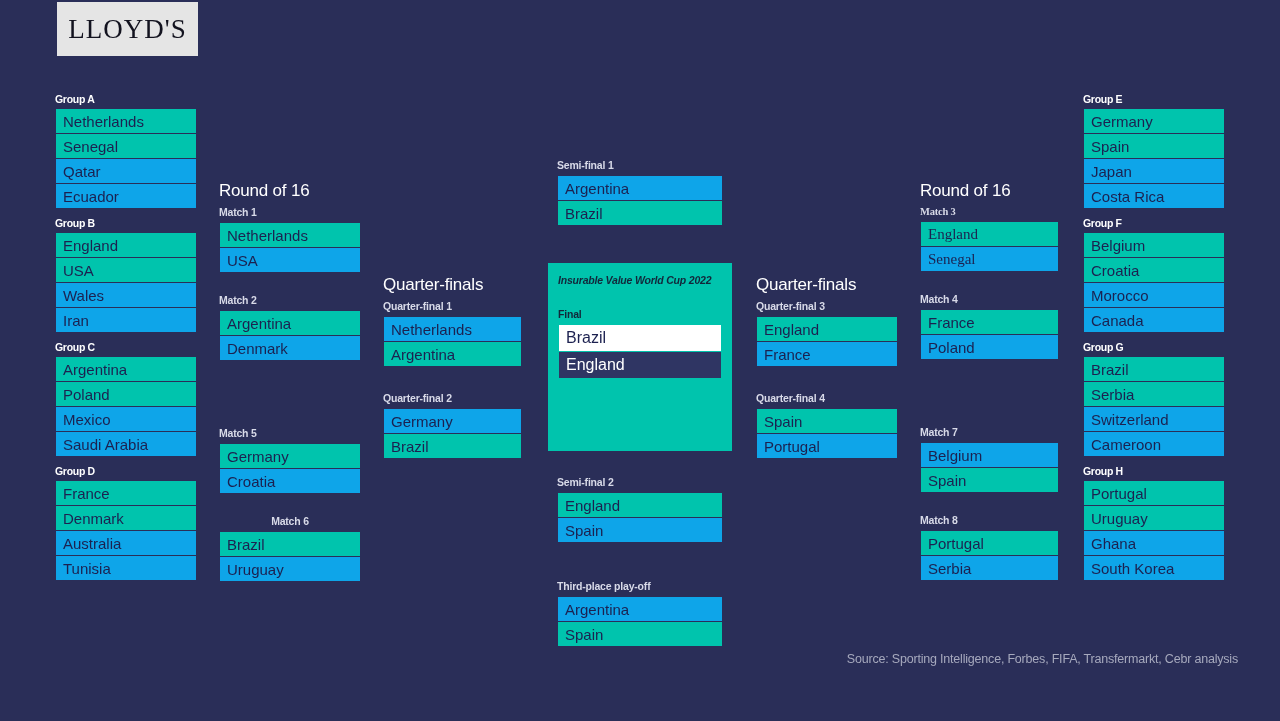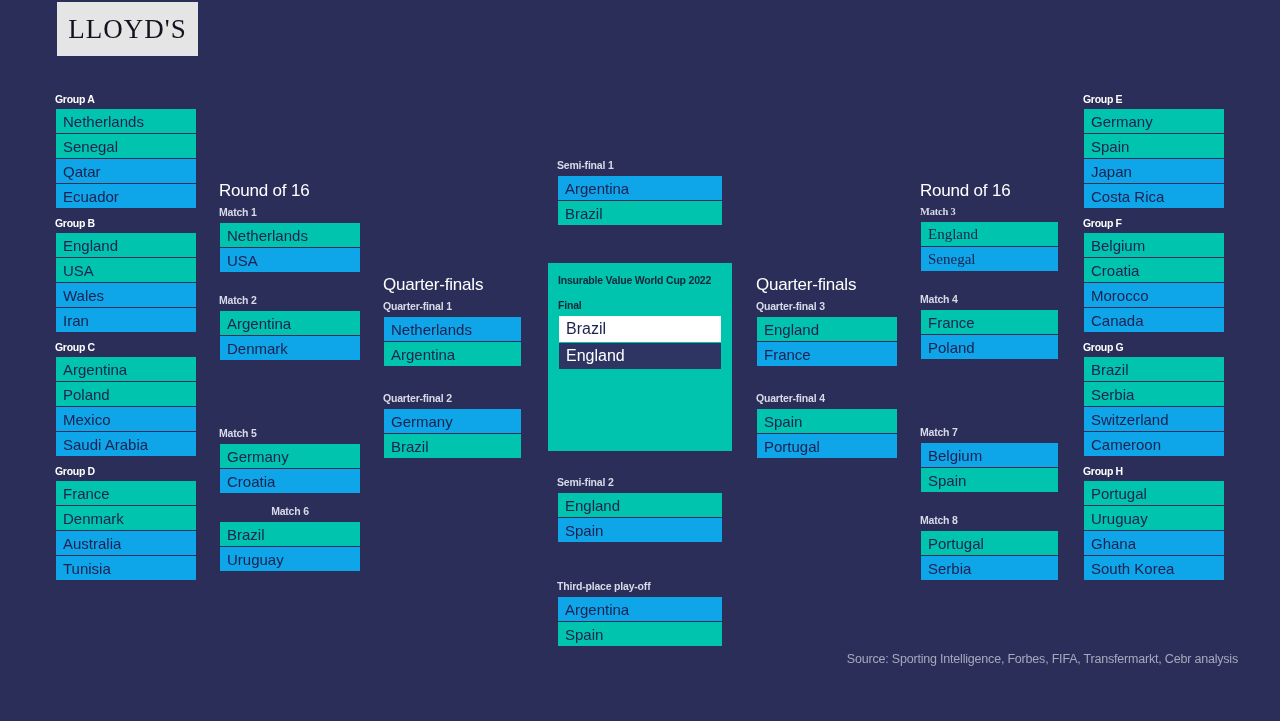--- a/index.html
+++ b/index.html
@@ -63,21 +63,21 @@
 
   
   .final-panel {
     position: absolute; left: 548px; top: 263px;
     width: 184px; height: 188px;
     background: #00c4ad;
     padding: 11px 10px 0 10px;
   }
   .final-panel .panel-head {
     font-size: 10.5px; font-weight: bold; color: #12273a;
-    letter-spacing: -0.2px; margin-bottom: 13px;
+    letter-spacing: -0.2px; margin-bottom: 22px; font-style: italic;
   }
   .final-panel .sub-title { color: #12273a; }
   .final-panel .cell { border-color: #00c4ad; height: 28px; font-size: 16px; }
   .final-panel .cell.out { background:#ffffff; }
 
   
   .key-row {
     position: absolute; left: 55px; top: 650px;
     display: flex; align-items: center;
   }
@@ -140,21 +140,21 @@
       <div class="match" style="margin-bottom: 22px;">
         <div class="sub-title">Match 1</div>
         <div class="cell win">Netherlands</div>
         <div class="cell out">USA</div>
       </div>
       <div class="match" style="margin-bottom: 67px;">
         <div class="sub-title">Match 2</div>
         <div class="cell win">Argentina</div>
         <div class="cell out">Denmark</div>
       </div>
-      <div class="match" style="margin-bottom: 12px;">
+      <div class="match" style="margin-bottom: 22px;">
         <div class="sub-title">Match 5</div>
         <div class="cell win">Germany</div>
         <div class="cell out">Croatia</div>
       </div>
       <div class="match" style="margin-bottom: 0px; text-align: center;">
         <div class="sub-title">Match 6</div>
         <div class="cell win">Brazil</div>
         <div class="cell out">Uruguay</div>
       </div>
     </div>

